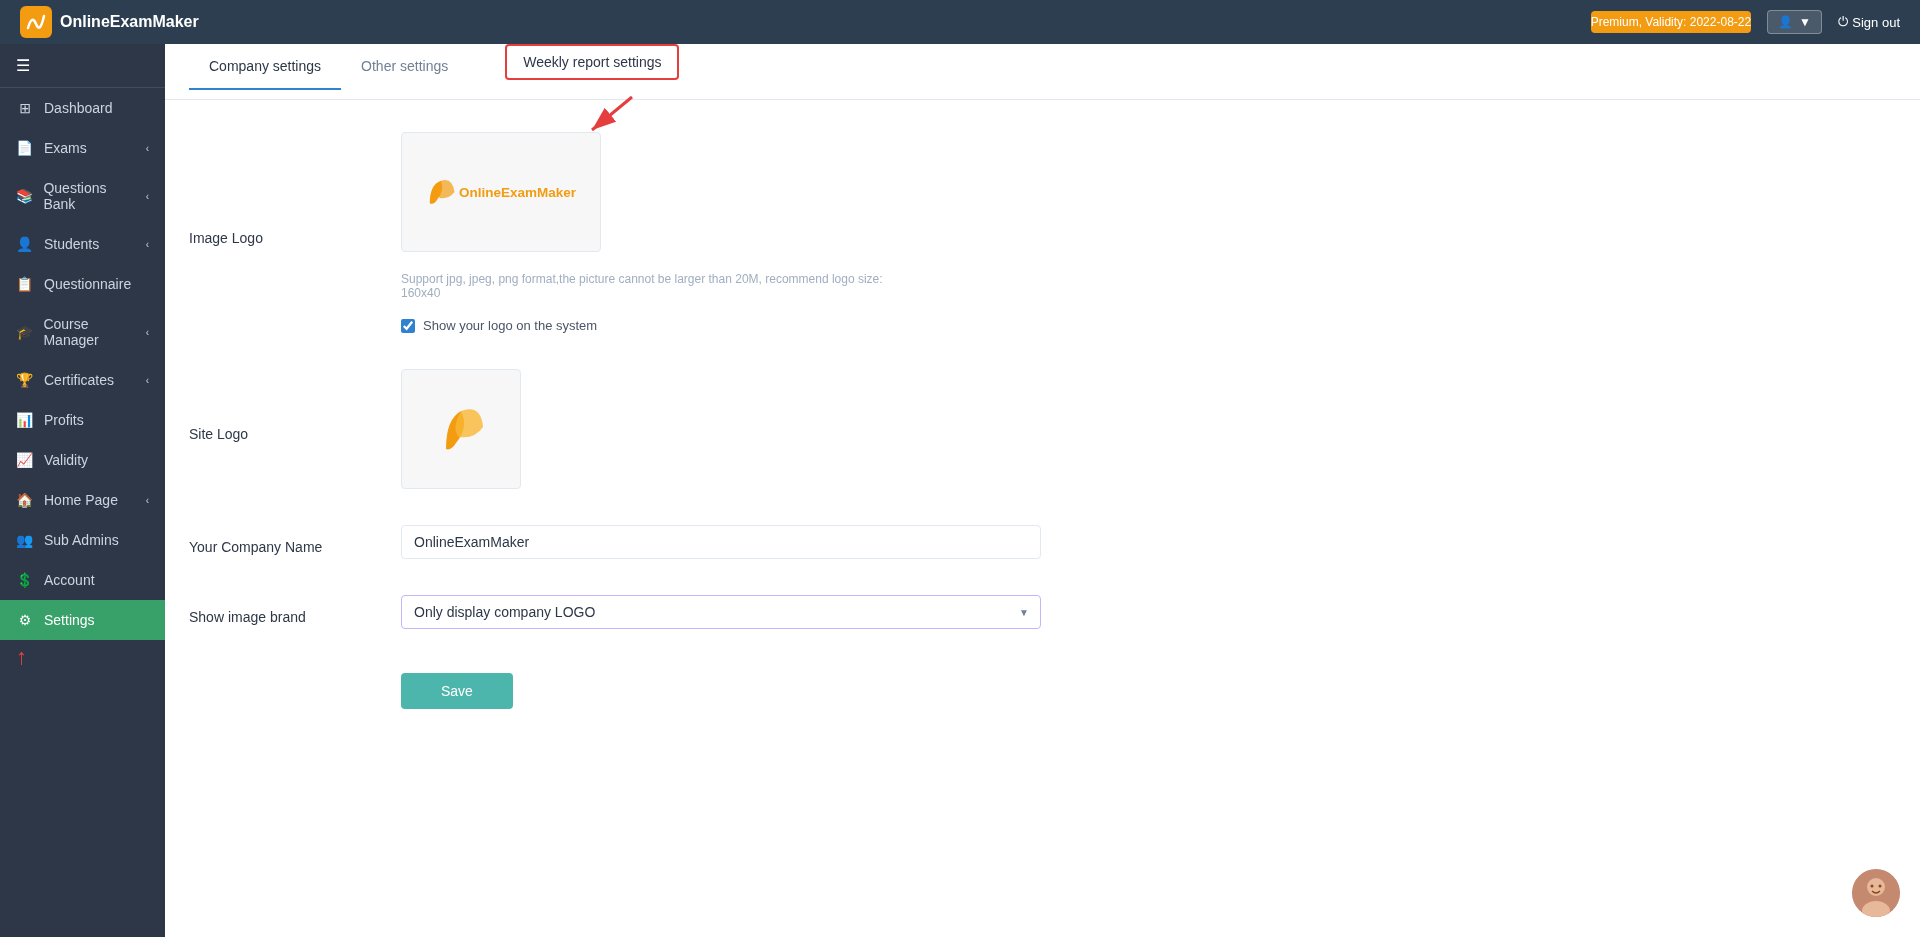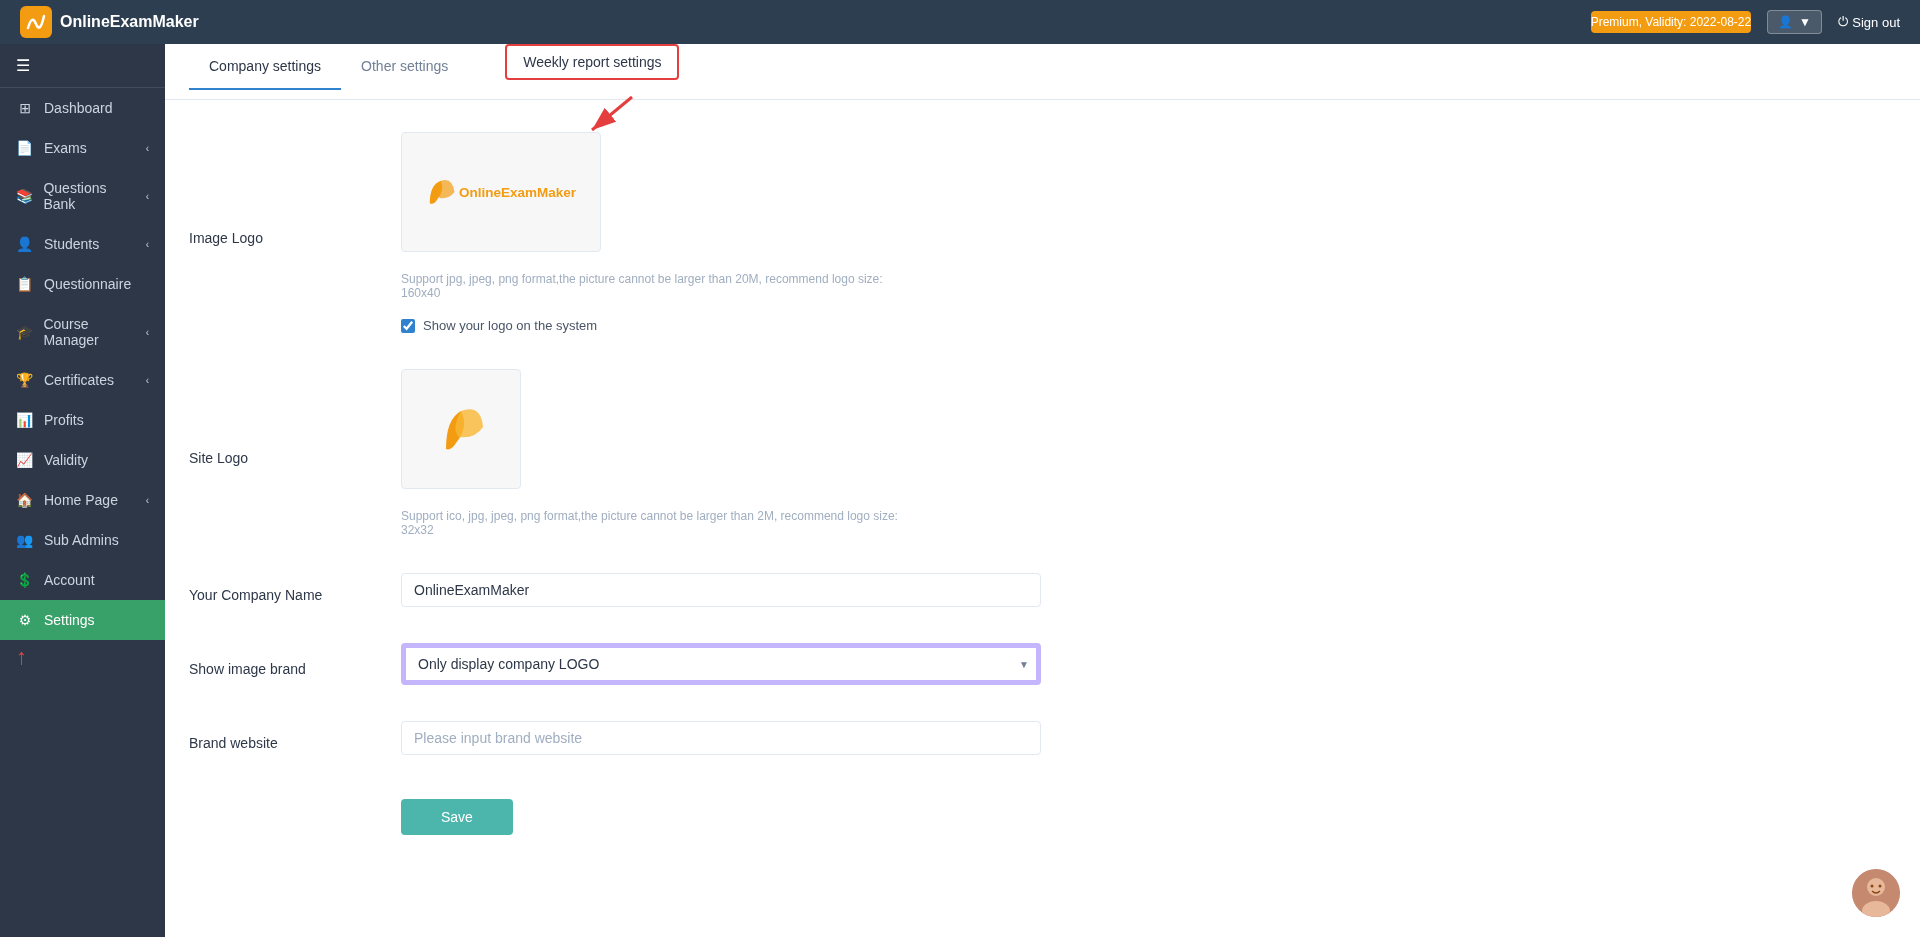--- a/index.html
+++ b/index.html
@@ -244,21 +244,21 @@
       font-size: 14px;
       color: #2d3748;
       outline: none;
     }
     .text-input::placeholder { color: #a0aec0; }
 
     
     .select-input {
       width: 640px;
       padding: 8px 12px;
-      border: 5px solid #c4b5fd;
+      border: 1px solid #c4b5fd;
       border-radius: 4px;
       font-size: 14px;
       color: #2d3748;
       outline: none;
       background: white;
       appearance: none;
       cursor: pointer;
     }
     .select-wrapper {
       position: relative;
@@ -448,21 +448,20 @@
       <div class="form-row">
         <div class="form-label">Site Logo</div>
         <div class="form-control">
           <div class="site-logo-box">
 
             <svg width="60" height="60" viewBox="0 0 60 60">
               <path d="M15 50 Q15 20 30 12 Q38 28 25 44 Q20 52 15 50Z" fill="#f39c12"></path>
               <path d="M30 12 Q50 5 52 28 Q44 40 28 38 Q20 30 30 12Z" fill="#f8b733" opacity="0.8"></path>
             </svg>
           </div>
-          <div class="logo-hint">Support ico, jpg, jpeg, png format,the picture cannot be larger than 2M, recommend logo size: 32x32</div>
         </div>
       </div>
 
       <div class="form-row">
         <div class="form-label">Your Company Name</div>
         <div class="form-control">
           <input type="text" class="text-input" value="OnlineExamMaker" style="">
         </div>
       </div>
 
@@ -472,26 +471,20 @@
           <div class="select-wrapper">
             <select class="select-input">
               <option>Only display company LOGO</option>
               <option>Display company LOGO and platform LOGO</option>
               <option>Only display platform LOGO</option>
             </select>
           </div>
         </div>
       </div>
 
-      <div class="form-row">
-        <div class="form-label">Brand website</div>
-        <div class="form-control">
-          <input type="text" class="text-input" placeholder="Please input brand website" style="">
-        </div>
-      </div>
 
       <div class="form-row">
         <div class="form-label"></div>
         <div class="form-control">
           <button class="save-btn">Save</button>
         </div>
       </div>
 
     </div>
   </div>

